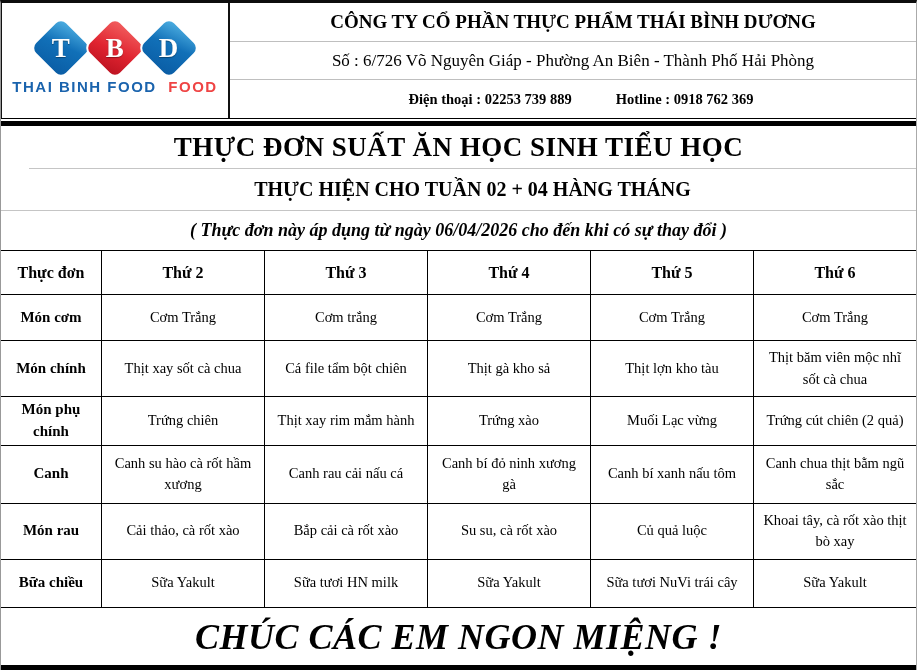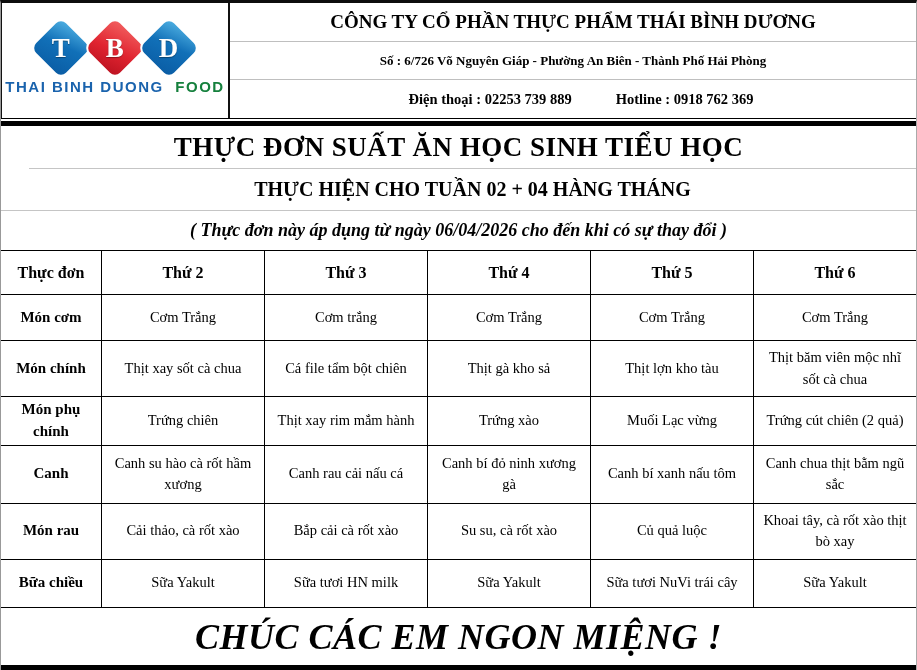--- a/index.html
+++ b/index.html
@@ -19,27 +19,27 @@
   .diamond{ width:42px; height:42px; margin:0 6px; border-radius:7px; transform:rotate(45deg);
             display:flex; align-items:center; justify-content:center; box-shadow:0 0 0 2px #fff;
             position:relative; }
   .diamond.blue{ background:linear-gradient(160deg,#4fb0e2 0%,#1170b8 45%,#0a5ca4 100%); }
   .diamond.red { background:linear-gradient(160deg,#f26060 0%,#e02430 55%,#bb1220 100%); }
   .diamond .glyph{ transform:rotate(-45deg); color:#fff; font-weight:bold; font-size:27px;
                    font-family:"Liberation Serif",serif; text-shadow:0 1px 1px rgba(0,0,0,.35); }
   .d1{ z-index:1; } .d2{ z-index:2; } .d3{ z-index:3; }
   .logo-name{ font-family:"Liberation Sans","DejaVu Sans",sans-serif; font-weight:bold;
               font-size:15px; letter-spacing:1.5px; white-space:nowrap; }
-  .logo-name .part1{ color:#1a63ad; } .logo-name .part2{ color:#15803d; margin-left:6px; }
+  .logo-name .part1{ color:#1a63ad; } .logo-name .part2{ color:#ef4444; margin-left:6px; }
 
   .header-text{ flex:1; display:flex; flex-direction:column; }
   .header-row{ flex:1; display:flex; align-items:center; justify-content:center; }
   .header-row + .header-row{ border-top:1px solid #bfbfbf; }
   .company-name{ font-weight:bold; font-size:19px; }
-  .address-line{ font-weight:bold; font-size:13px; }
+  .address-line{ font-weight:normal; font-size:17px; }
   .phone-row{ gap:28px; }
   .phone-part{ font-weight:bold; font-size:14.5px;margin-left:16px; }
 
   
   .thick-rule{ height:8px; background:linear-gradient(#000 0 1.5px,#fff 1.5px 3px,#000 3px 8px); }
 
   
   .title-row{ display:flex; align-items:center; justify-content:center; }
   .title-main{ height:42px; font-weight:bold; font-size:27px; letter-spacing:.5px; }
   .title-sub{ height:42px; font-weight:bold; font-size:20px; border-top:1px solid #c5c5c5;margin-left:28px; }
@@ -77,21 +77,21 @@
           <span class="glyph">T</span>
         </span>
         <span class="diamond red d2">
           <span class="glyph">B</span>
         </span>
         <span class="diamond blue d3">
           <span class="glyph">D</span>
         </span>
       </div>
       <div class="logo-name">
-        <span class="part1">THAI BINH DUONG</span>
+        <span class="part1">THAI BINH FOOD</span>
         <span class="part2">FOOD</span>
       </div>
     </div>
     <div class="header-text">
       <div class="header-row">
         <span class="company-name">CÔNG TY CỔ PHẦN THỰC PHẨM THÁI BÌNH DƯƠNG</span>
       </div>
       <div class="header-row">
         <span class="address-line">Số : 6/726 Võ Nguyên Giáp - Phường An Biên - Thành Phố Hải Phòng</span>
       </div>

